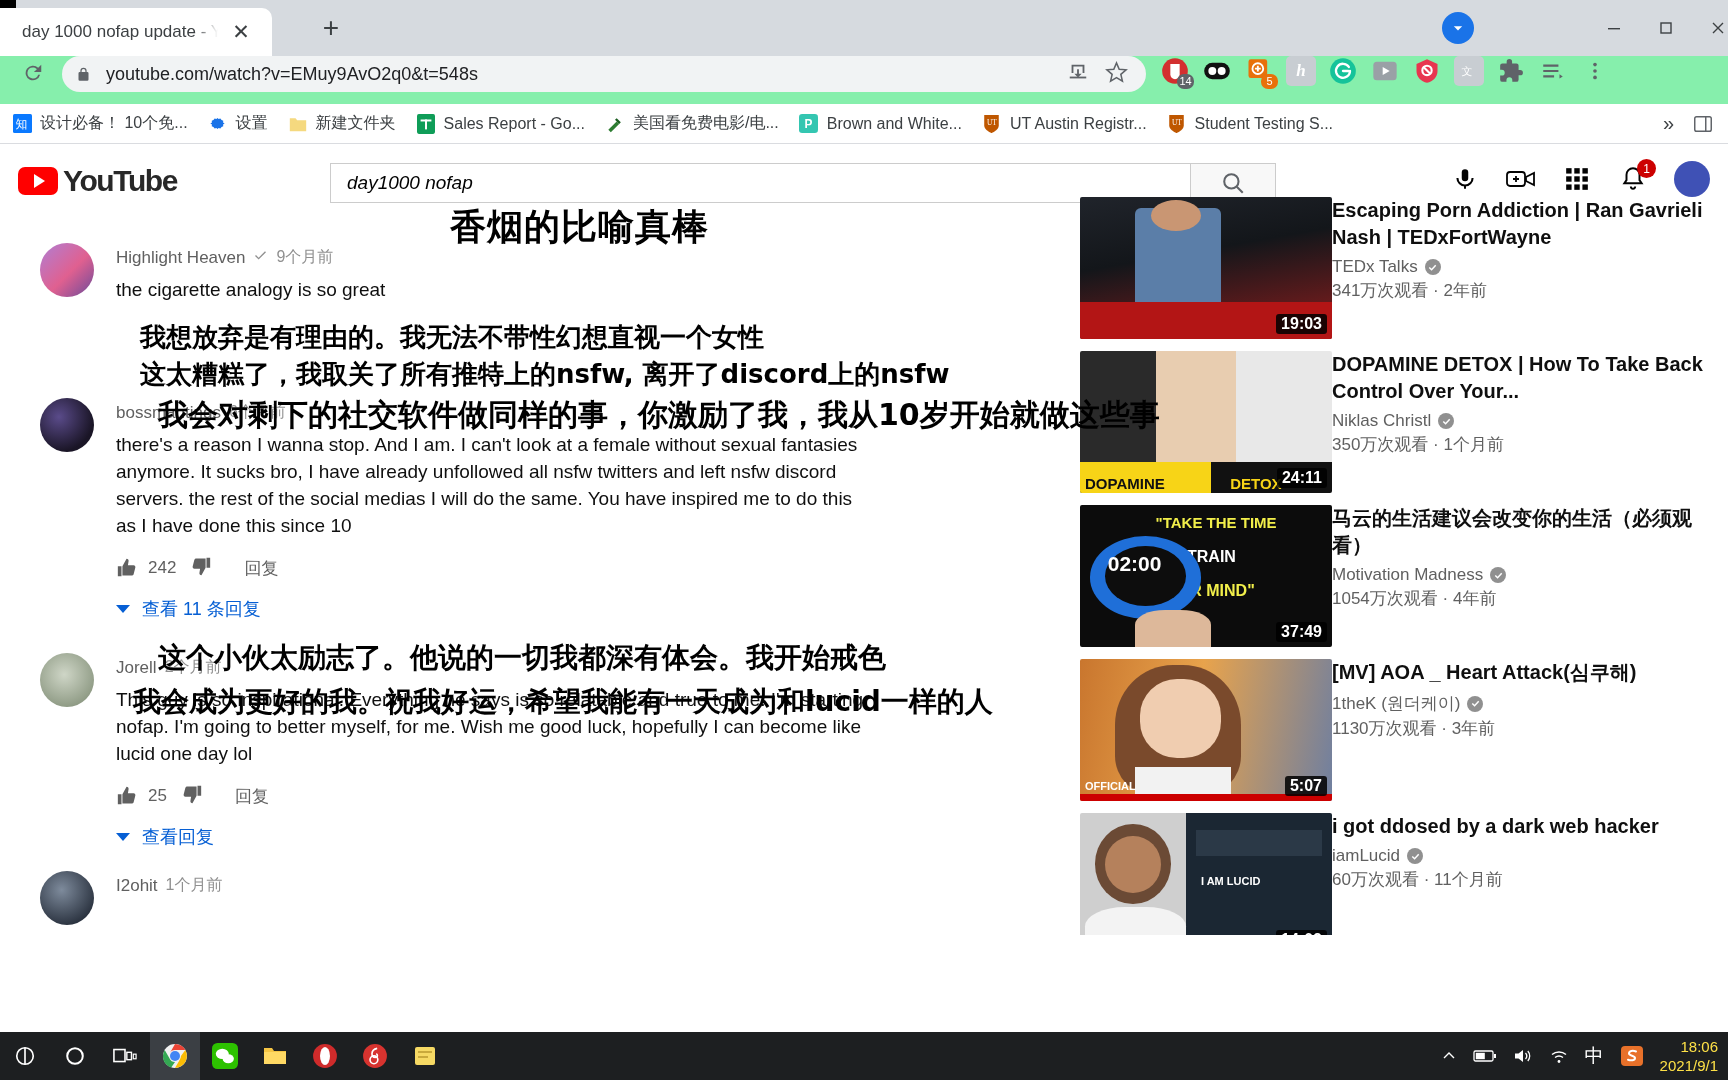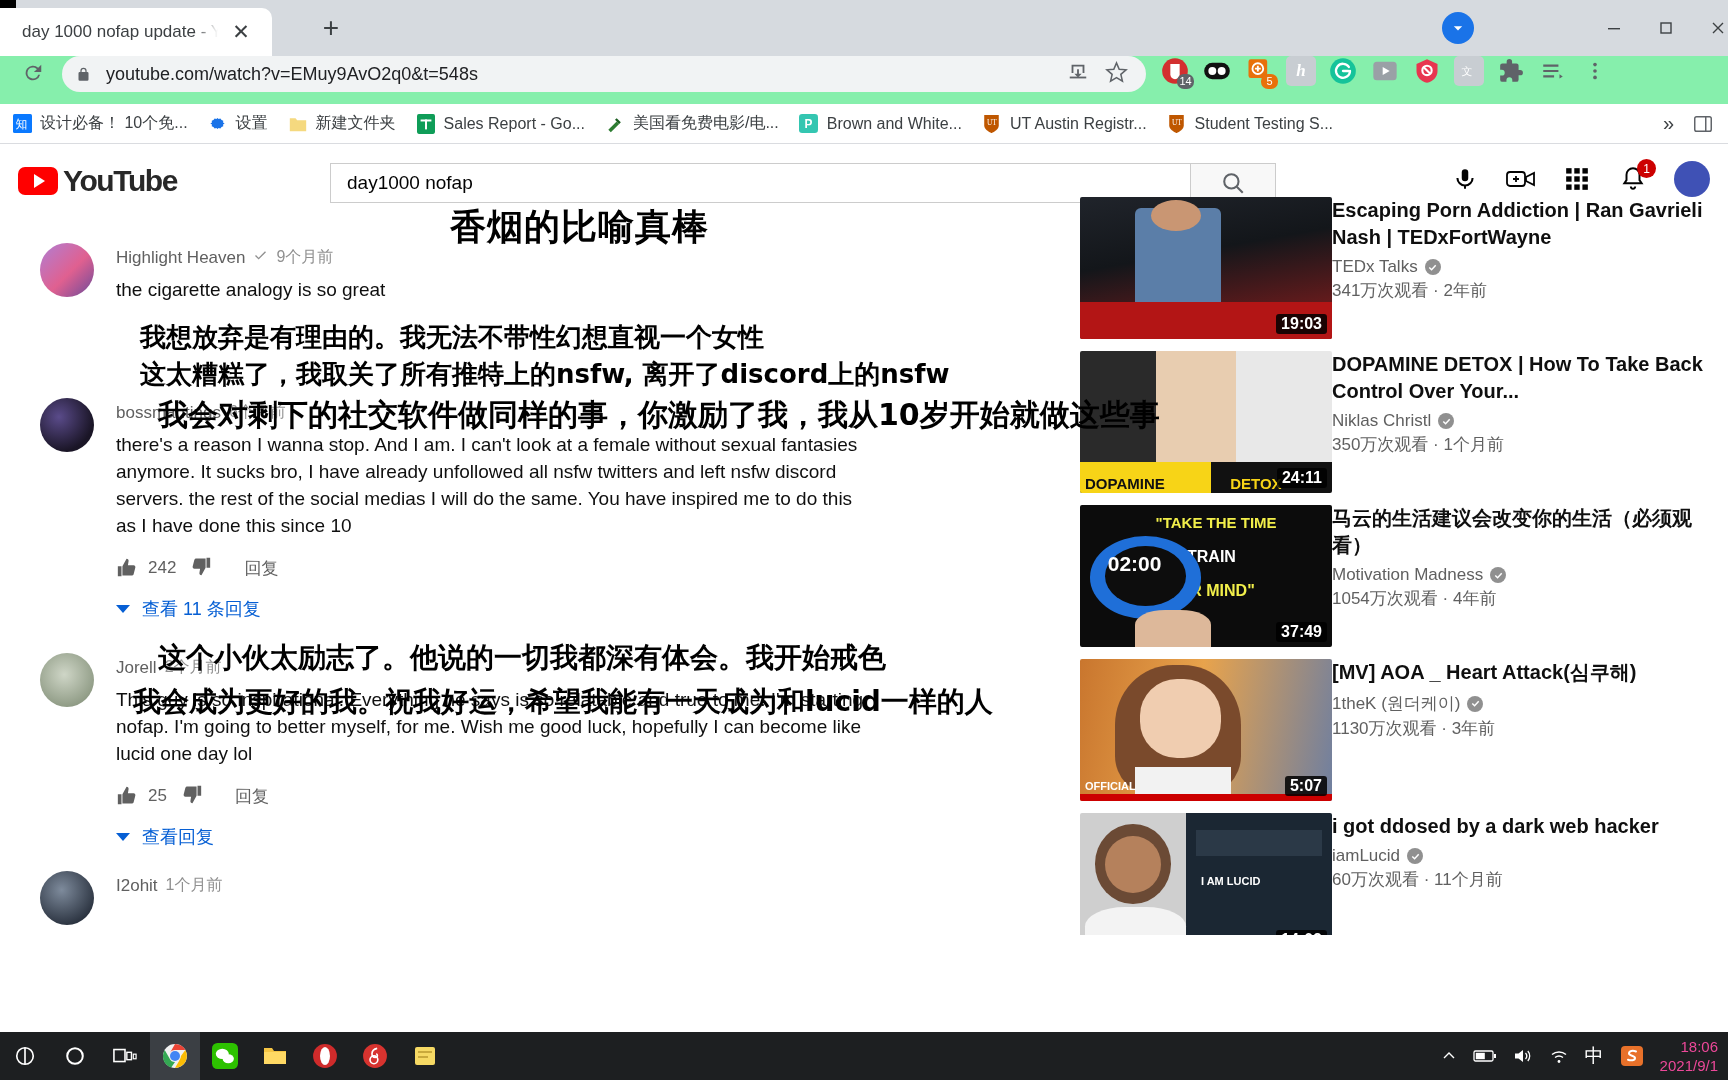--- a/index.html
+++ b/index.html
@@ -97,20 +97,21 @@
   }
   .ytlogo { display: flex; align-items: center; margin-left: 18px; cursor: pointer;}
   .ytlogo-play { width: 40px; height: 28px; background: #ff0000; border-radius: 7px; display:flex;align-items:center;justify-content:center; }
   .ytlogo-tri { width: 0; height: 0; border-left: 11px solid #fff; border-top: 7px solid transparent; border-bottom: 7px solid transparent; margin-left:3px;}
   .ytlogo-txt { font-size: 30px; font-weight: bold; color: #282828; margin-left: 5px; letter-spacing: -1.4px; font-family: "Liberation Sans", sans-serif;}
   .ytsearch { position: absolute; left: 330px; top: 18px; display: flex; }
   .ytsearch-in {
     width: 860px; height: 40px; border: 1px solid #ccc; border-right: none;
     padding: 0 16px; font-size: 19px; color: #030303; display: flex; align-items: center;
     background: #fff;
+    font-style: italic;
   }
   .ytsearch-btn {
     width: 86px; height: 40px; border: 1px solid #ccc; background: #f8f8f8;
     display: flex; align-items: center; justify-content: center; cursor: pointer;
   }
   .yth-icons { position: absolute; right: 18px; top: 16px; display: flex; align-items: center; gap: 26px; }
   .yth-ico { width: 30px; height: 30px; display:flex;align-items:center;justify-content:center;cursor:pointer; position: relative;}
   .bell-badge {
     position: absolute; top: -5px; right: -8px; background: #cc0000; color: #fff;
     font-size: 12px; width: 19px; height: 19px; border-radius: 50%;
@@ -157,21 +158,21 @@
   .verified { width: 16px; height: 16px; border-radius: 50%; background: #909090; display:flex;align-items:center;justify-content:center; flex:none;}
 
   
   .taskbar {
     position: absolute; bottom: 0; left: 0; width: 1728px; height: 48px;
     background: #1d1f21; display: flex; align-items: center;
   }
   .tb-item { width: 50px; height: 48px; display:flex;align-items:center;justify-content:center;cursor:pointer;}
   .tb-item.active { background: #3b3f44; }
   .tb-right { margin-left: auto; display: flex; align-items: center; gap: 16px; padding-right: 10px; }
-  .tb-clock { color: #ec4899; font-size: 15px; text-align: right; line-height: 19px; }
+  .tb-clock { color: #fde047; font-size: 15px; text-align: right; line-height: 19px; }
   .tb-ico { color: #fff; display: flex; align-items: center; justify-content: center; }
   .tb-ime { color: #fff; font-size: 19px; }
 </style>
 </head>
 <body>
 
 <div id="app">
 
   <div class="win-topstrip"></div>
   <div class="tabstrip">

